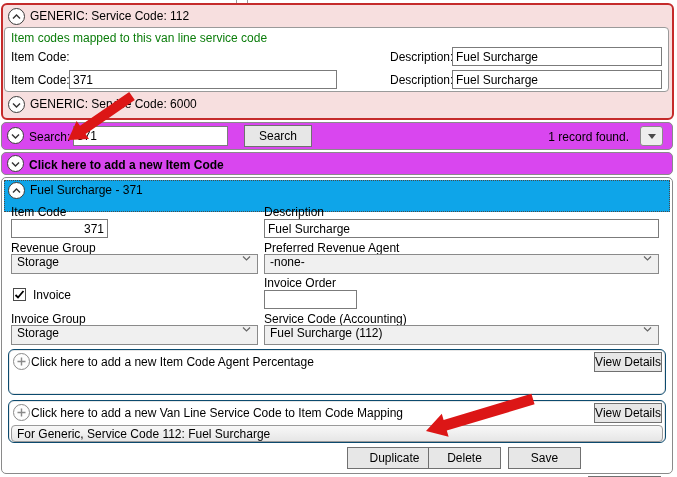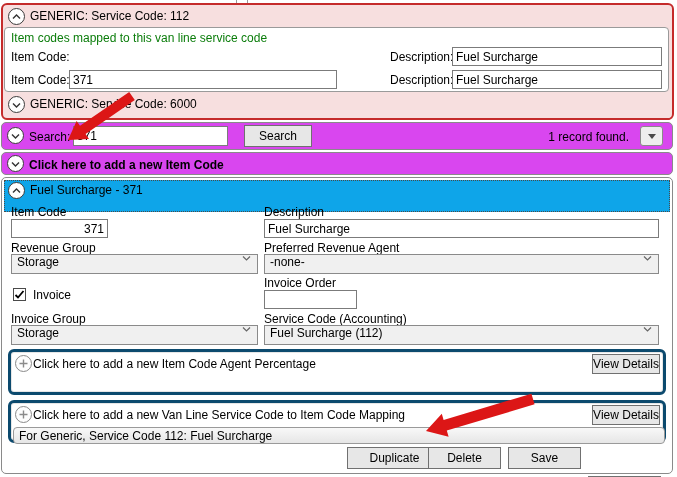--- a/index.html
+++ b/index.html
@@ -76,21 +76,21 @@
   .combo .combo-text { padding-left:5px; flex:1 1 auto; white-space:nowrap; overflow:hidden; }
   .combo .combo-chev { flex:0 0 auto; padding-right:6px; display:flex; align-items:center; }
 
   .checkbox {
     position:absolute; width:13px; height:13px; background:#fff;
     border:1px solid #4a4a4a; display:flex; align-items:center; justify-content:center; cursor:pointer;
   }
 
   .add-container {
     position:absolute; left:6px; width:658px; background:#fff;
-    border:3px solid #0c4a6e; border-radius:6px;
+    border:1px solid #0c4a6e; border-radius:6px;
     box-shadow: inset 0 0 0 1px #e6e6e6;
     text-decoration: underline;
   }
   .add-text { position:absolute; left:22px; top:5px; white-space:nowrap; }
   .gradient-row {
     position:absolute; left:2px; width:652px; height:17px;
     background:linear-gradient(#f8f8f8,#e6e6e6); border:1px solid #9a9a9a; border-radius:4px;
     display:flex; align-items:center; padding-left:5px; cursor:pointer; white-space:nowrap;
   }
 

